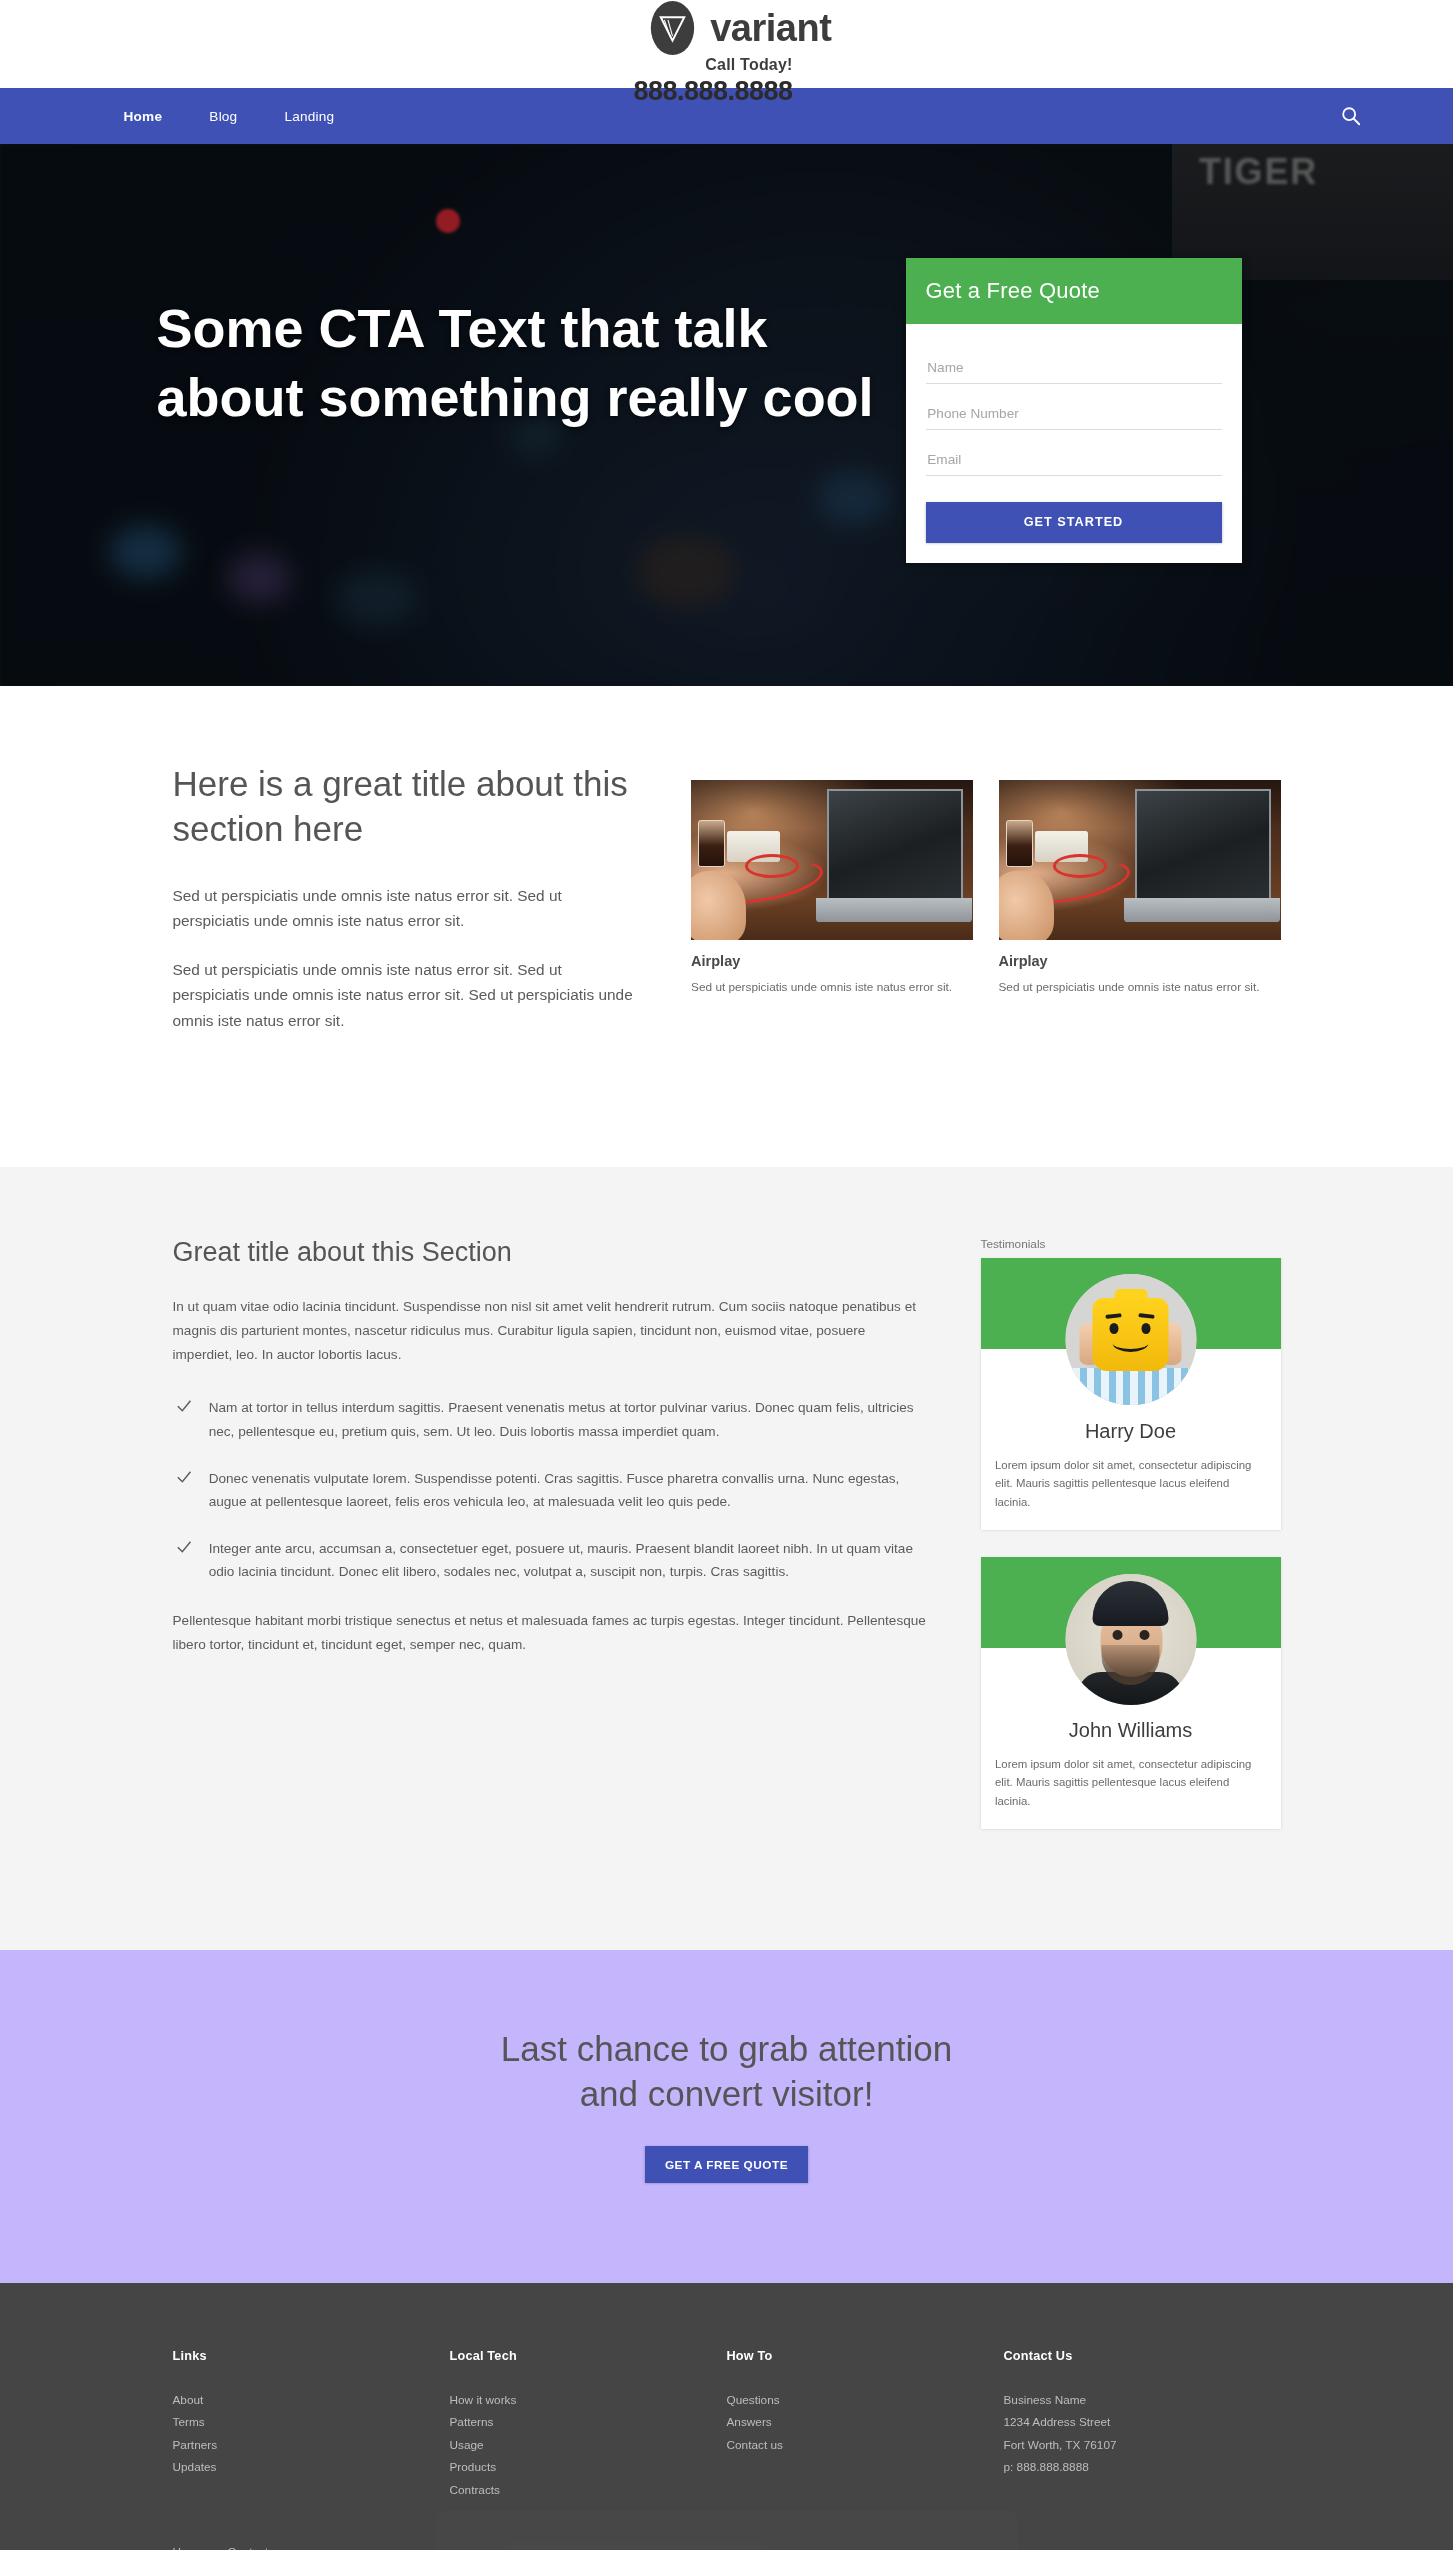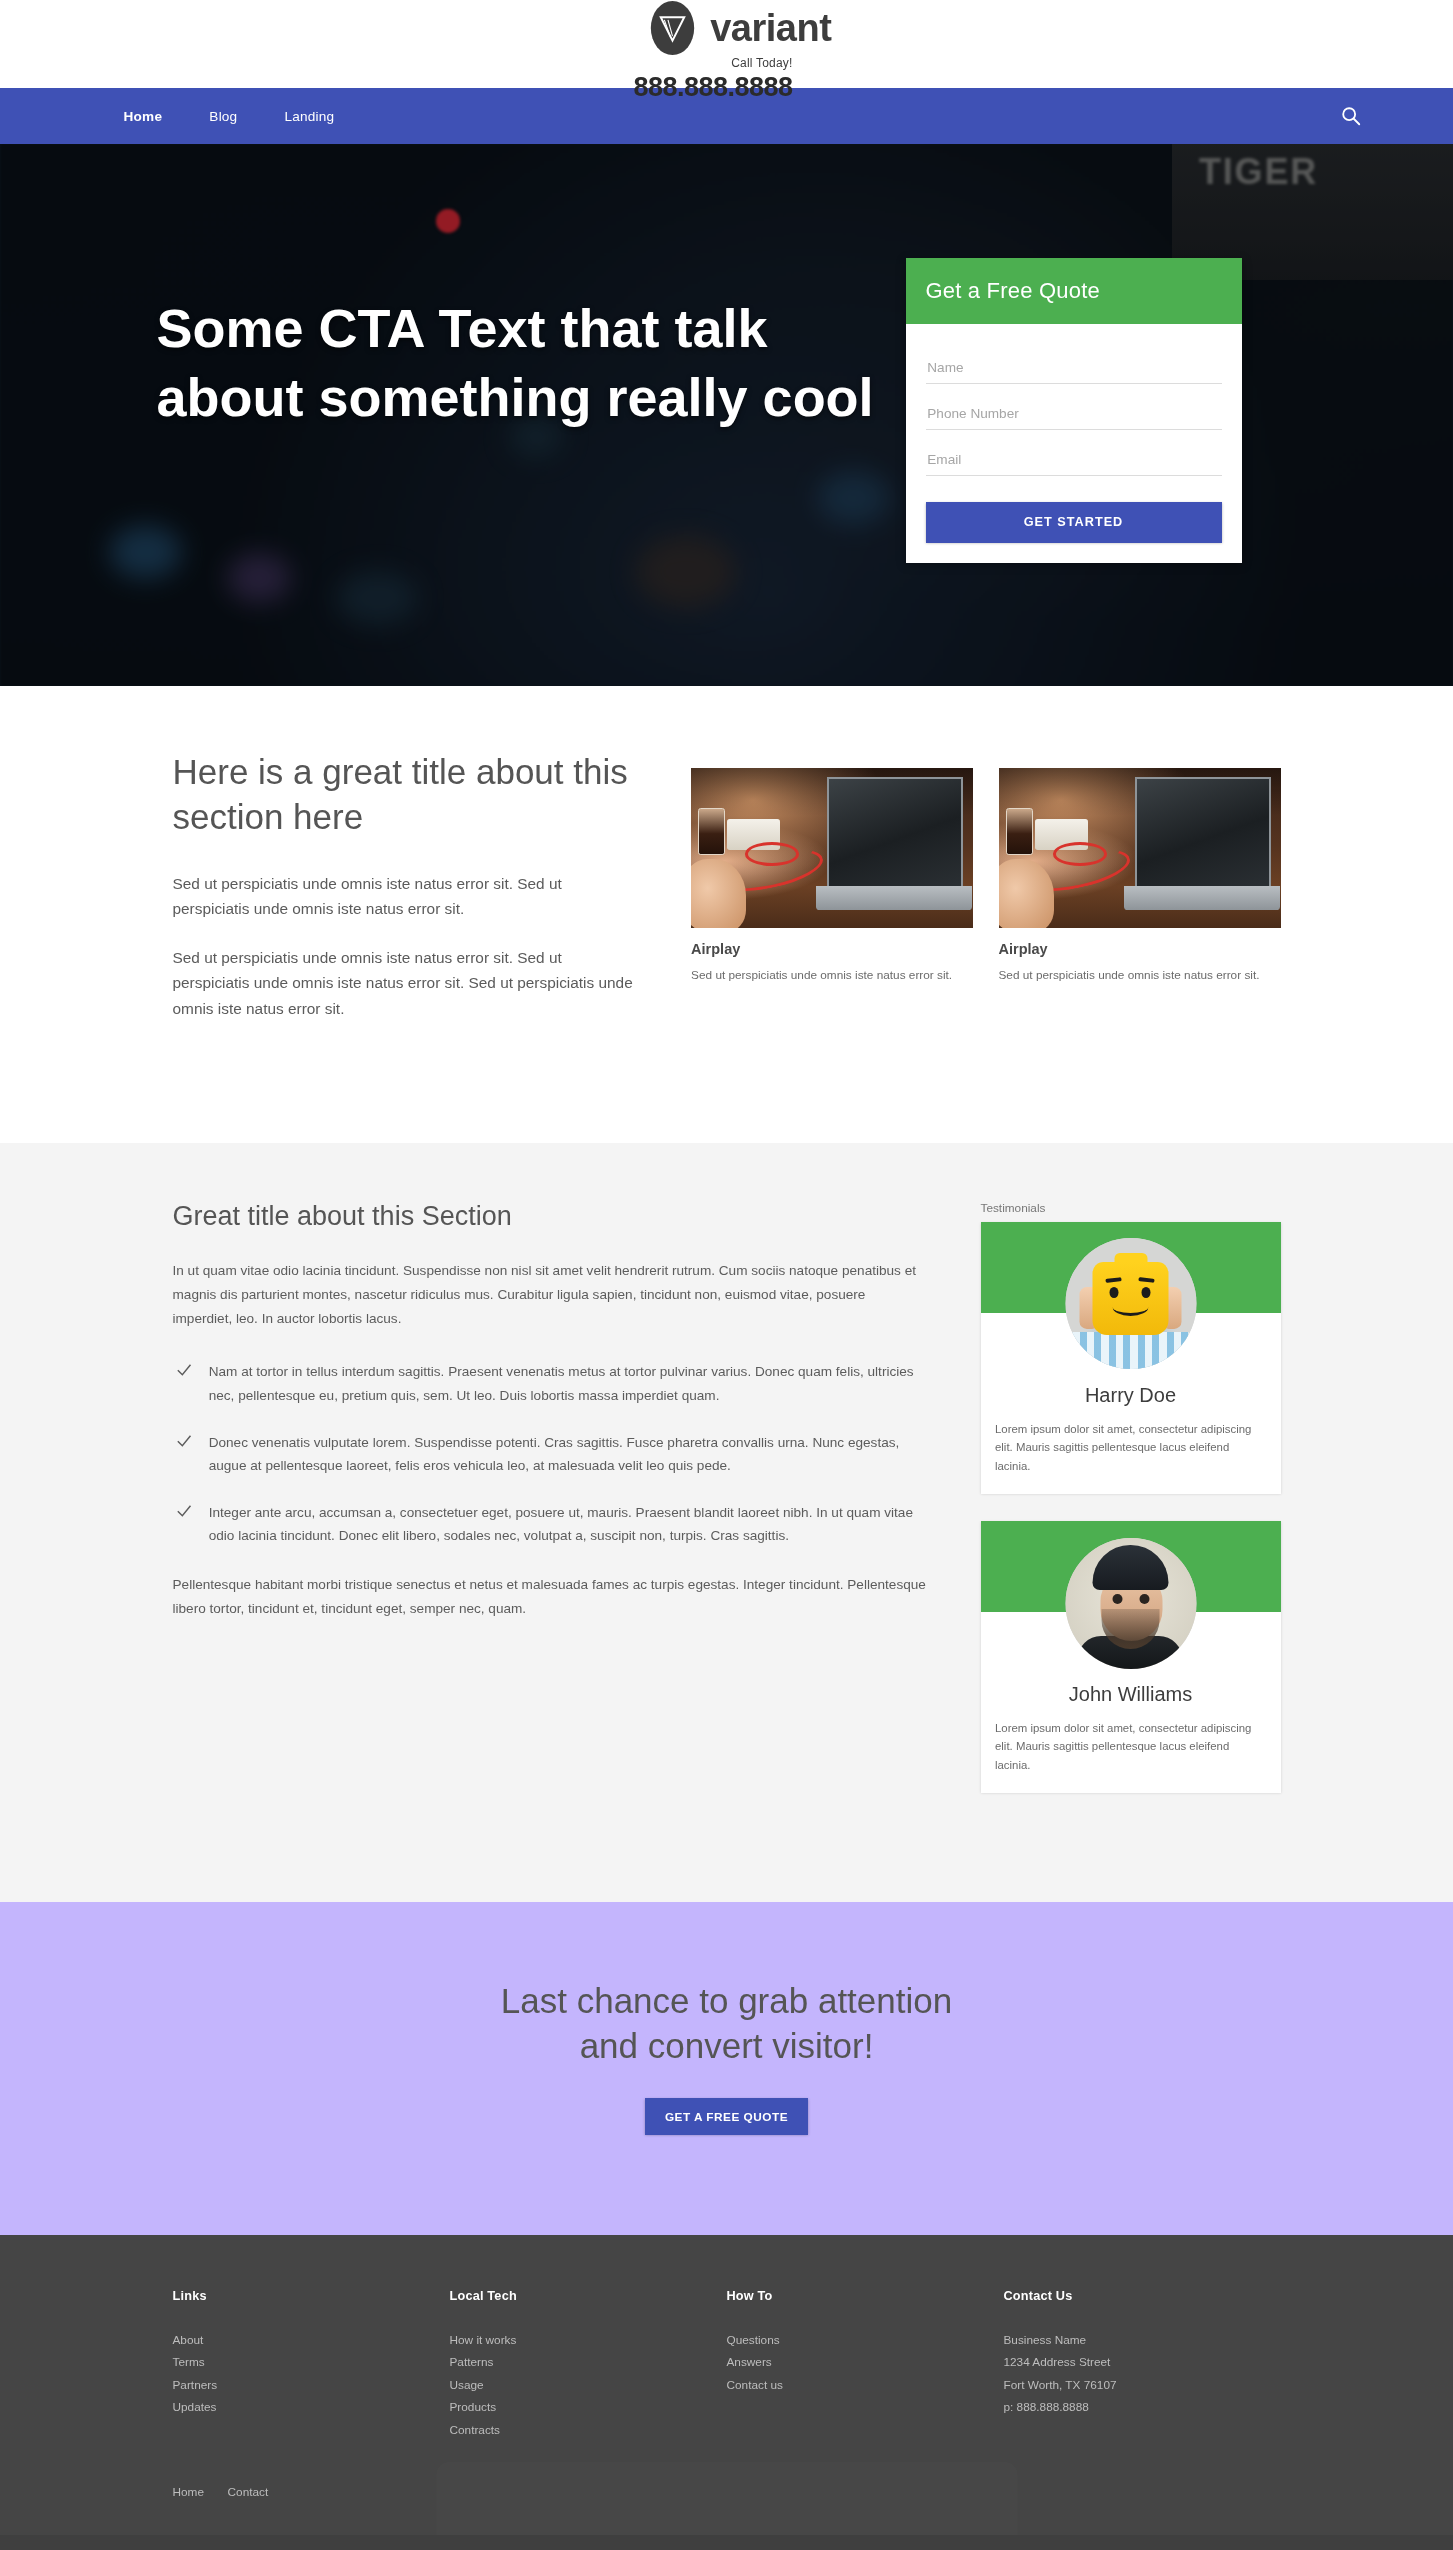--- a/index.html
+++ b/index.html
@@ -22,21 +22,21 @@
   }
   .brand { display: flex; align-items: center; gap: 14.5px; }
   .brand-mark { width: 47px; height: 56px; display: block; }
   .brand-name {
     font-size: 38px;
     font-weight: bold;
     color: #3d3d3d;
     letter-spacing: -0.5px;
   }
   .call-block { text-align: right; padding-right: 54px; }
-  .call-today { font-size: 12px; color: #3d3d3d; font-weight: normal; letter-spacing: 0.2px; }
+  .call-today { font-size: 16px; color: #3d3d3d; font-weight: bold; letter-spacing: 0.2px; }
   .call-number { font-size: 27px; color: #2b2b2b; font-weight: bold; letter-spacing: -0.5px; margin-top: 1.8px; }
 
   
   .navbar {
     height: 56px;
     background: #3f51b5;
     display: flex;
     align-items: center;
     justify-content: space-between;
     padding: 0 73px 0 100px;
@@ -142,21 +142,21 @@
     font-weight: bold;
     letter-spacing: 1px;
     padding: 13.6px 0;
     cursor: pointer;
     font-family: "Liberation Sans", sans-serif;
     box-shadow: 0 0.9px 2.7px rgba(0,0,0,0.3);
   }
 
   
   .sec-white { background: #ffffff; padding: 64px 0 98px 0; }
-  .container { width: 1308px; margin: 0 auto; padding: 0 100px; }
+  .container { width: 1308px; margin: 12px auto; padding: 0 100px; }
   .feat-row { display: flex; gap: 0; align-items: flex-start; }
   .feat-left { width: 614px; padding-right: 54px; }
   .feat-title {
     font-size: 35px;
     line-height: 1.28;
     color: #555555;
     font-weight: normal;
     margin-bottom: 31px;
   }
   .feat-p {

